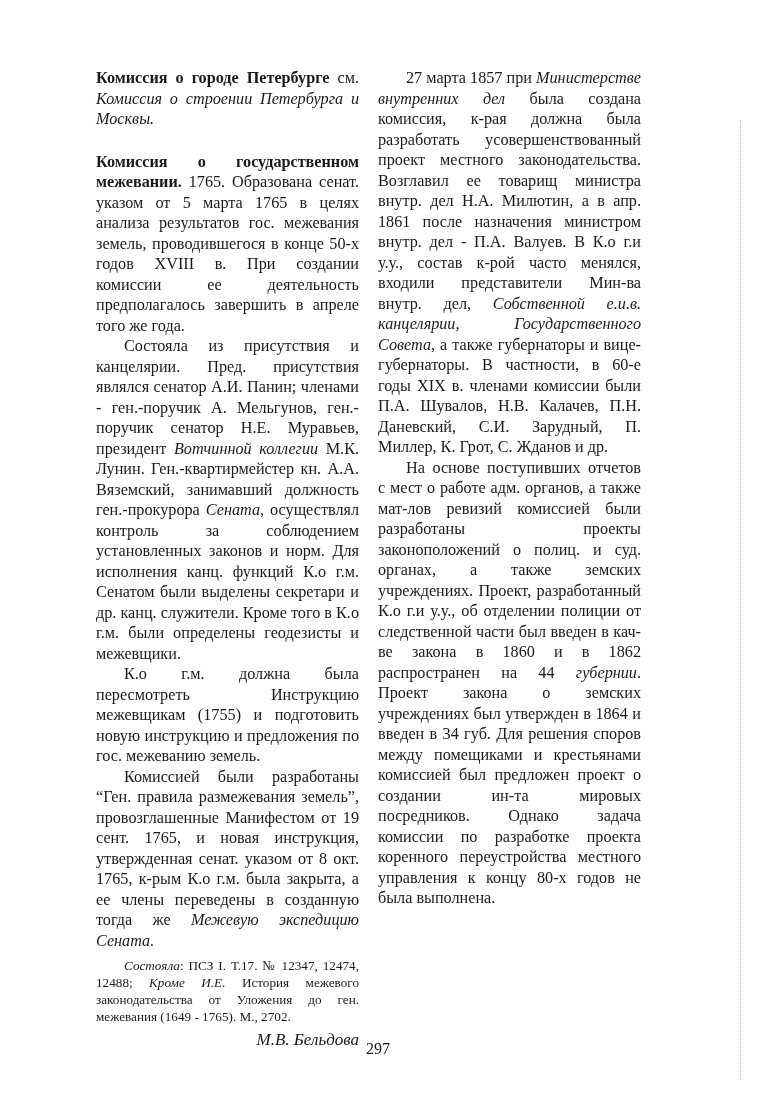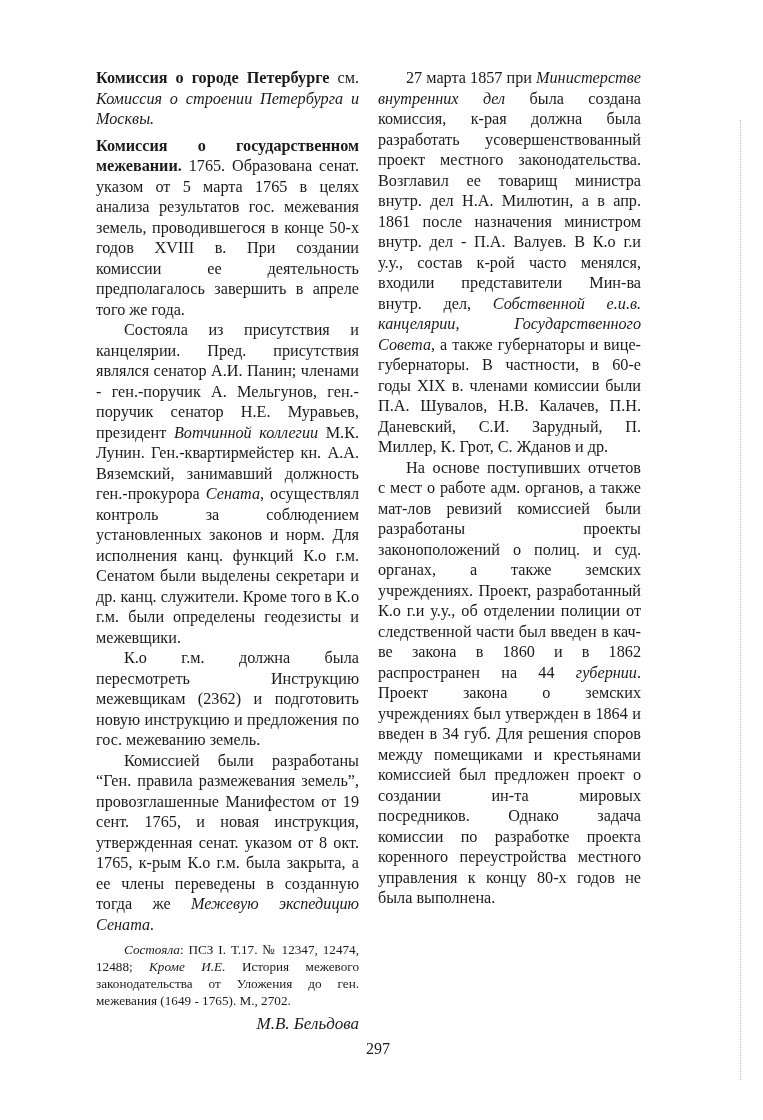--- a/index.html
+++ b/index.html
@@ -19,21 +19,21 @@
     top: 68px;
     width: 263px;
     font-family: "Liberation Serif", serif;
     font-size: 16.2px;
     line-height: 20.5px;
     text-align: justify;
     hyphens: manual;
   }
   .col-left { left: 96px; }
   .col-right { left: 378px; }
-  .entry-gap { margin-top: 6px; }
+  .entry-gap { margin-top: 22px; }
   p { margin: 0; }
   .indent { text-indent: 28px; }
   .head { font-weight: bold; }
   .it { font-style: italic; }
   .sources {
     font-size: 13.2px;
     line-height: 17px;
     text-indent: 28px;
     margin-top: 6px;
   }
@@ -67,21 +67,21 @@
     <p>
       <span class="head">Комиссия о городе Петербурге</span><span> см. </span><span class="it">Комиссия о строении Петербурга и Москвы.</span>
     </p>
 
     <p class="entry-gap">
       <span class="head">Комиссия о государственном межевании.</span><span> 1765. Образована сенат. указом от 5 марта 1765 в целях анализа результатов гос. межевания земель, проводившегося в конце 50-х годов XVIII в. При создании комиссии ее деятельность предполагалось завершить в апреле того же года.</span>
     </p>
     <p class="indent">
       <span>Состояла из присутствия и канцелярии. Пред. присутствия являлся сенатор А.И. Панин; членами - ген.-поручик А. Мельгунов, ген.-поручик сенатор Н.Е. Муравьев, президент </span><span class="it">Вотчинной коллегии</span><span> М.К. Лунин. Ген.-квартирмейстер кн. А.А. Вяземский, занимавший должность ген.-прокурора </span><span class="it">Сената</span><span>, осуществлял контроль за соблюдением установленных законов и норм. Для исполнения канц. функций К.о г.м. Сенатом были выделены секретари и др. канц. служители. Кроме того в К.о г.м. были определены геодезисты и межевщики.</span>
     </p>
-    <p class="indent">К.о г.м. должна была пересмотреть Инструкцию межевщикам (2362) и подготовить новую инструкцию и предложения по гос. межеванию земель.</p>
+    <p class="indent">К.о г.м. должна была пересмотреть Инструкцию межевщикам (1755) и подготовить новую инструкцию и предложения по гос. межеванию земель.</p>
     <p class="indent">
       <span>Комиссией были разработаны “Ген. правила размежевания земель”, провозглашенные Манифестом от 19 сент. 1765, и новая инструкция, утвержденная сенат. указом от 8 окт. 1765, к-рым К.о г.м. была закрыта, а ее члены переведены в созданную тогда же </span><span class="it">Межевую экспедицию Сената.</span>
     </p>
     <p class="sources">
       <span class="it">Состояла</span><span>: ПСЗ I. Т.17. № 12347, 12474, 12488; </span><span class="it">Кроме И.Е.</span><span> История межевого законодательства от Уложения до ген. межевания (1649 - 1765). М., 2702.</span>
     </p>
     <p class="author">М.В. Бельдова</p>
   </div>
 
   <div class="col col-right">

